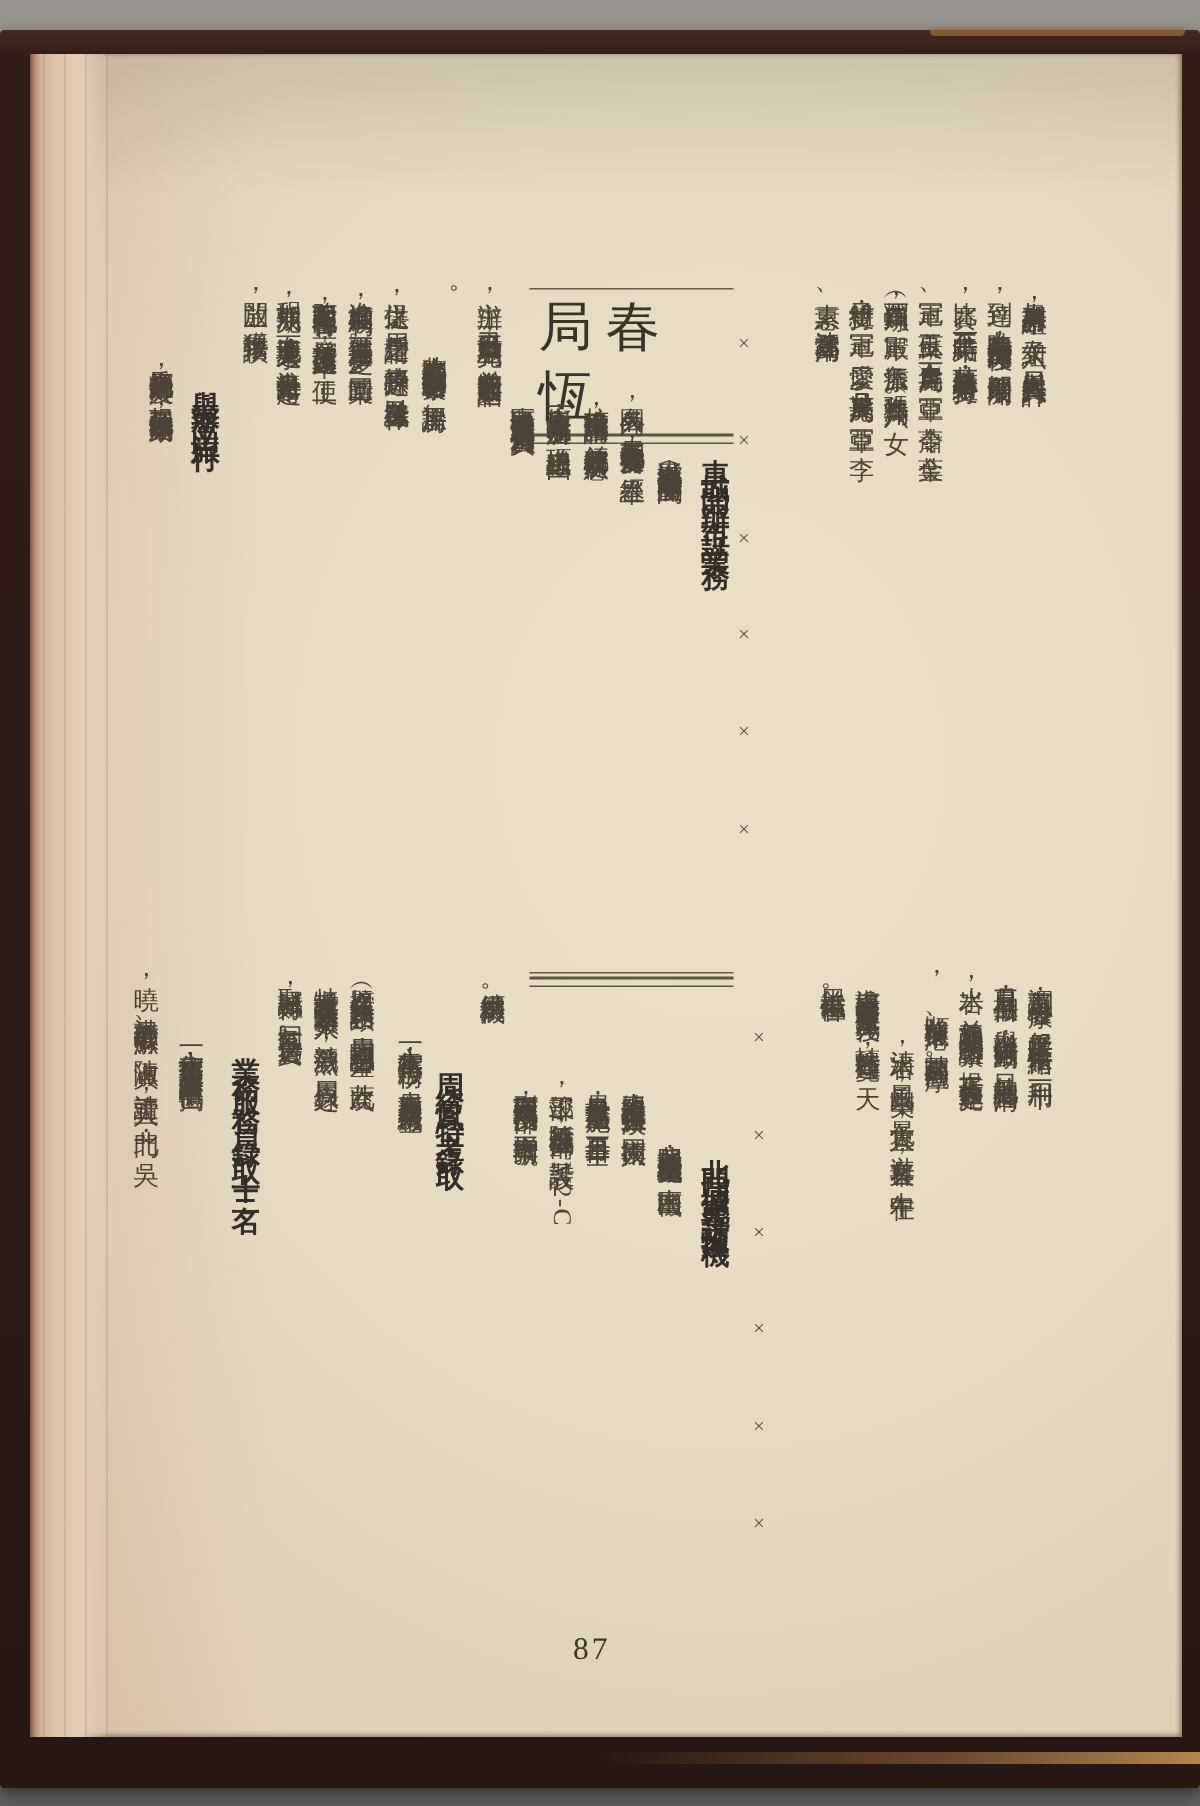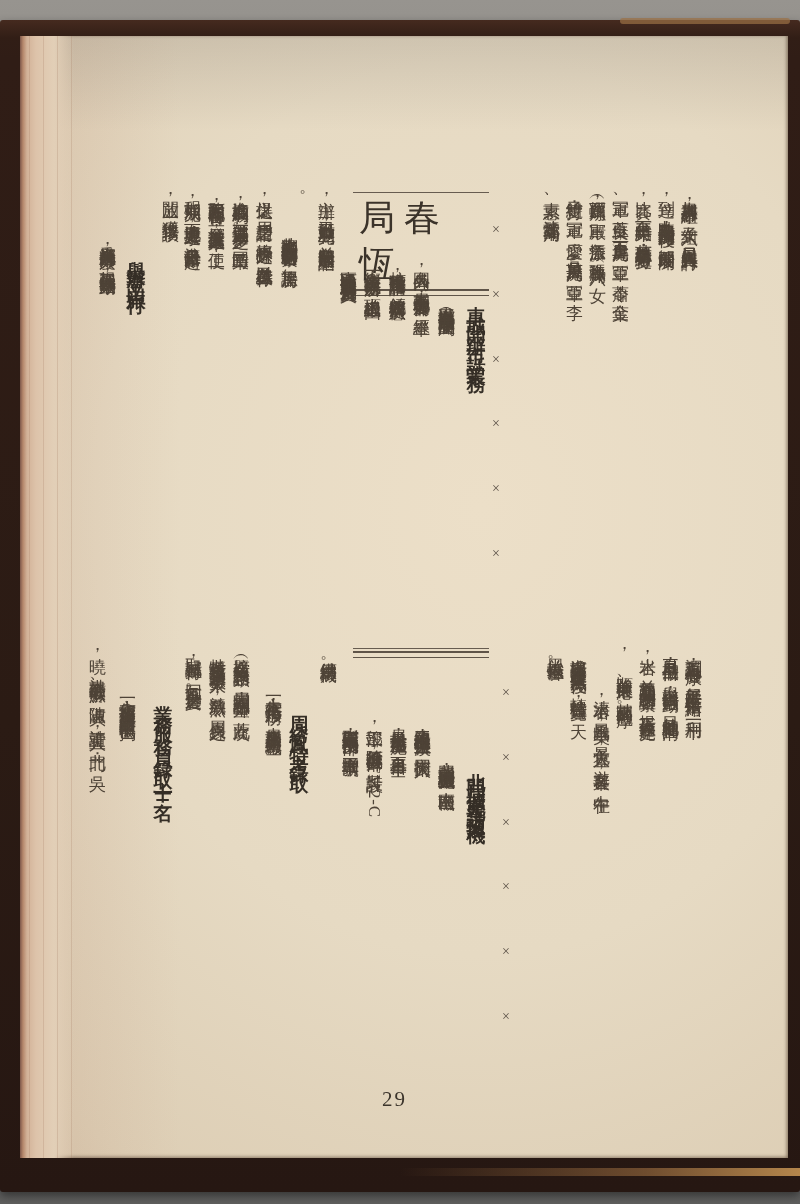--- a/index.html
+++ b/index.html
@@ -145,17 +145,17 @@
     <div class="vh" style="left:266px;top:664px;letter-spacing:10px">周綉鳳特考錄取</div>
     <div class="v" style="left:242px;top:648px;letter-spacing:1.2px">六十一年電信特考放榜，本局業務服務員周綉鳳金</div>
     <div class="v" style="left:210px;top:609px;letter-spacing:1.4px">榜題名（業務員話務類），周員聞訊喜出望外，蓋此次</div>
     <div class="v" style="left:186px;top:609px;letter-spacing:1.4px">特考報考業務員營業類者數千人，競爭激烈，周員之錄</div>
     <div class="v" style="left:162px;top:609px;letter-spacing:1.4px">取誠屬難得，同仁莫不爲之慶賀。</div>
 
     <div class="vh" style="left:130px;top:654px;letter-spacing:11px">業務服務員錄取十三名</div>
     <div class="v" style="left:96px;top:650px;letter-spacing:1.2px">六十一年招雇業務服務員（話務）錄取名單頃已揭</div>
     <div class="v" style="left:66px;top:609px;letter-spacing:1.4px">曉，計本局錄取蘇淑、陳淑貞、許靖宜三人，北門：吳</div>
 
-    <div class="pagenum" style="left:362px;top:1051px">29</div>
+    <div class="pagenum" style="left:362px;top:1051px">87</div>
   </div>
 
   <div class="cover-bottom-wear"></div>
 </div>
 
 </body></html>

